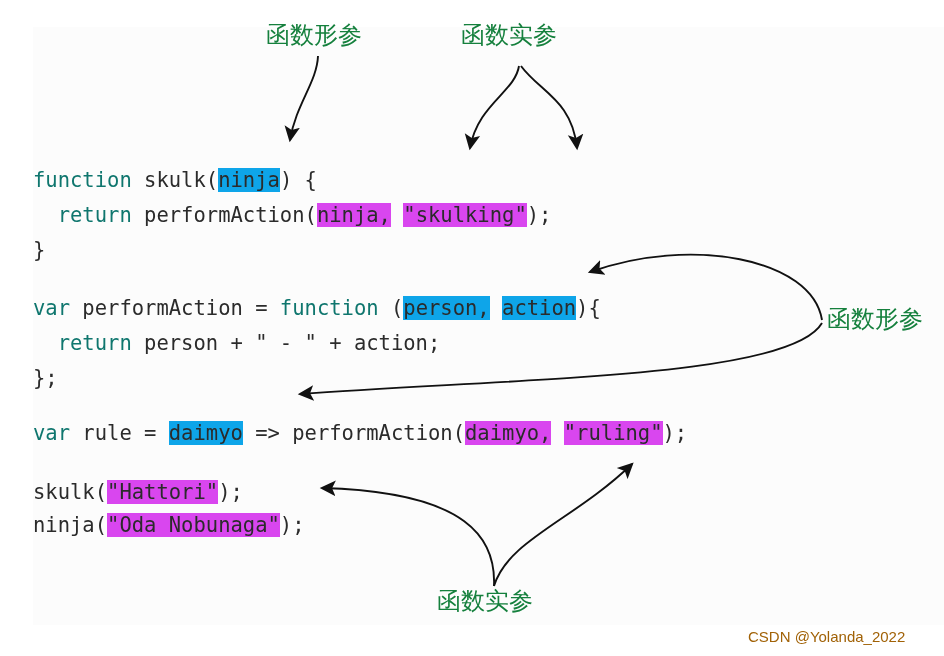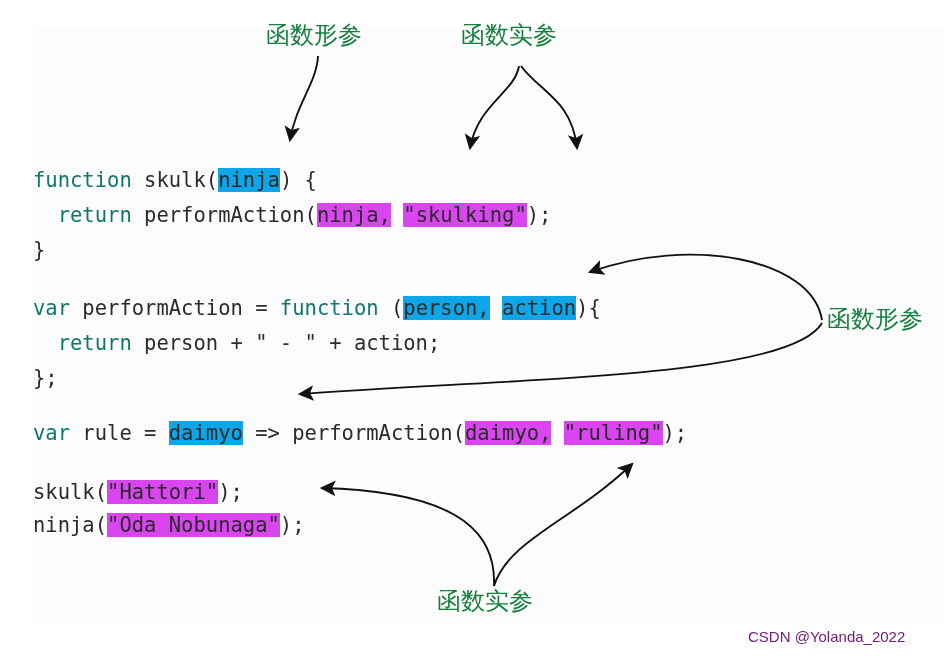--- a/index.html
+++ b/index.html
@@ -58,21 +58,21 @@
     color: #15803d;
     white-space: pre;
   }
   #watermark {
     position: absolute;
     left: 748px;
     top: 629px;
     font-family: "Liberation Sans", sans-serif;
     font-size: 15px;
     line-height: 15px;
-    color: #701a75;
+    color: #a16207;
     white-space: pre;
   }
 </style>
 </head>
 <body>
 
 <div id="page">
 
   <div id="code-panel"></div>
 

